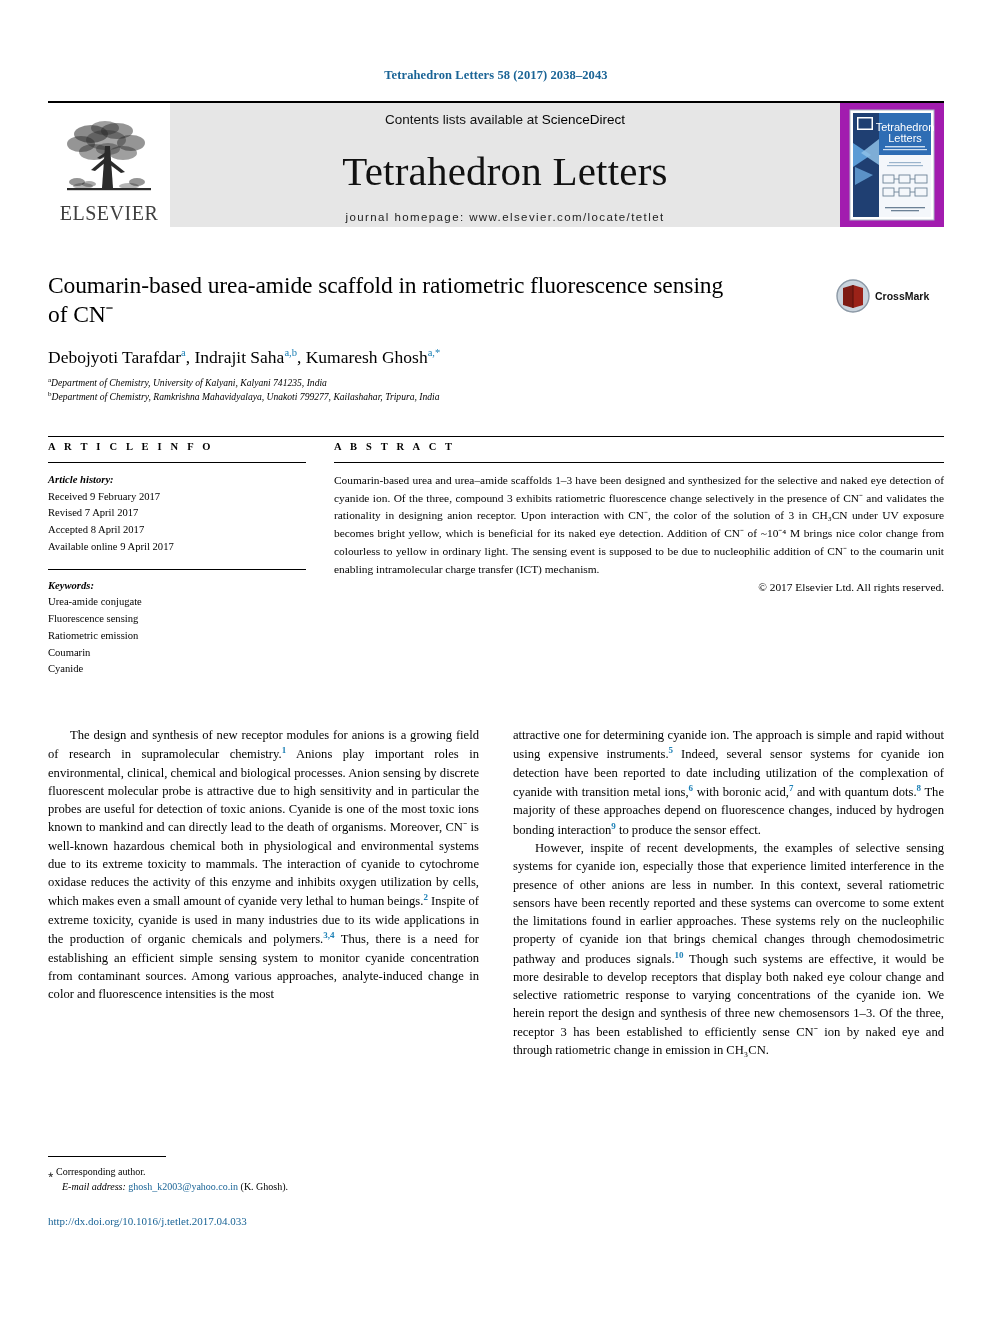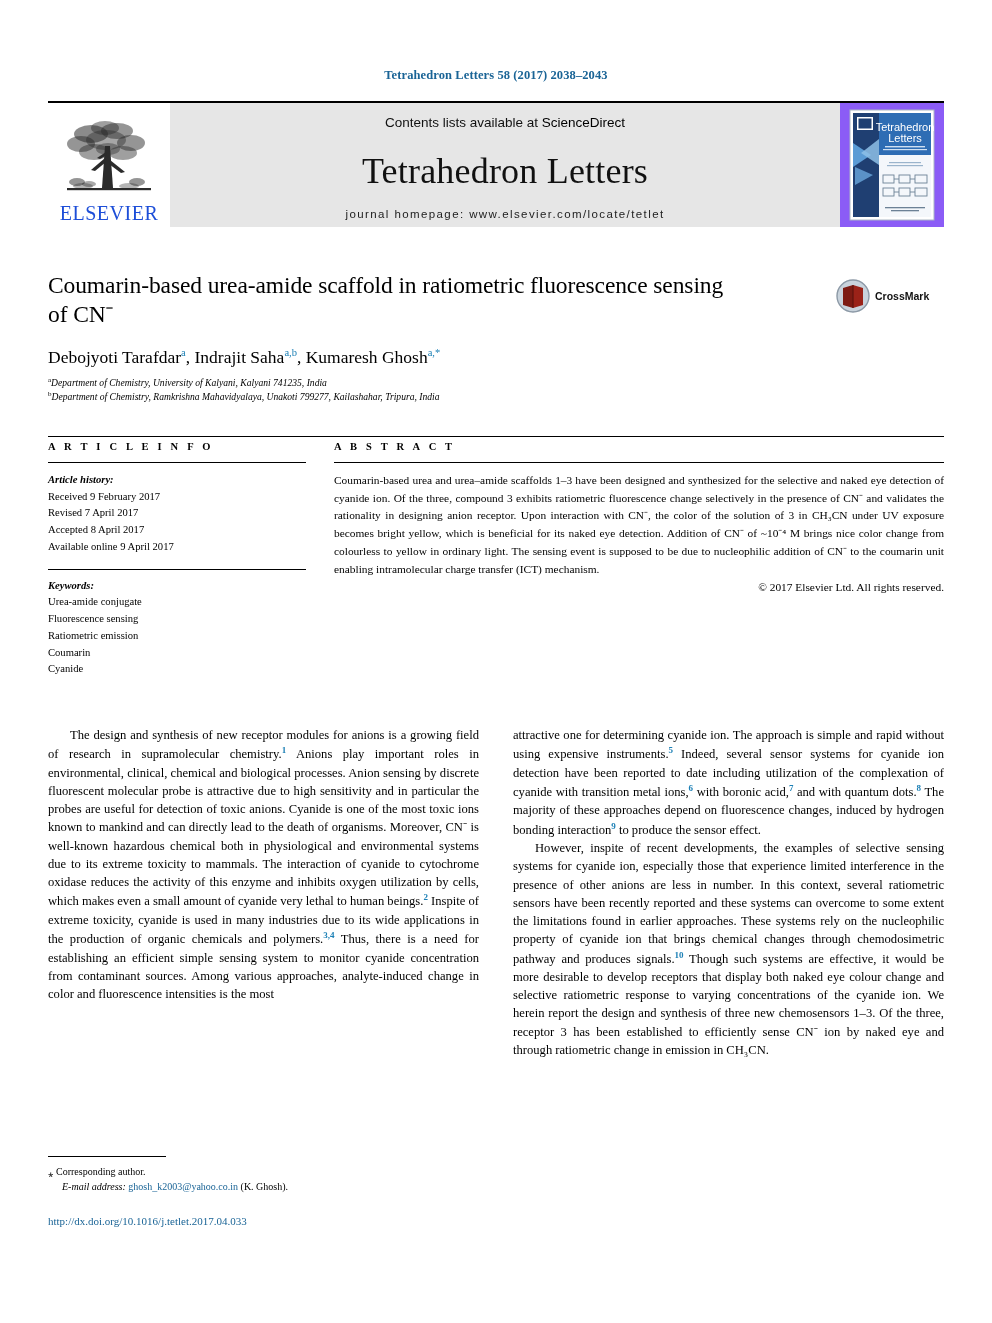--- a/index.html
+++ b/index.html
@@ -51,21 +51,21 @@
     justify-content: flex-end;
     padding-bottom: 4px;
     background: #fff;
   }
   .elsevier-tree {
     width: 96px;
     height: 84px;
     margin-top: 2px;
   }
   .elsevier-word {
-    color: #1d4ed8;
+    color: #404040;
     font-family: "Liberation Serif", serif;
     font-size: 20px;
     letter-spacing: .5px;
     line-height: 1;
     margin-top: 1px;
   }
   .masthead-center {
     flex: 1 1 auto;
     background: #e6e6e6;
     display: flex;
@@ -78,36 +78,36 @@
     font-family: "Liberation Sans", sans-serif;
     font-size: 13.5px;
     color: #111;
     margin-top: 4px;
   }
   .contents-line .sd {
     color: #000000;
   }
   .journal-title {
     font-family: "Liberation Serif", serif;
-    font-size: 36px;
+    font-size: 41px;
     color: #111;
     margin-top: 20px;
     letter-spacing: .2px;
   }
   .homepage-line {
     font-family: "Liberation Sans", sans-serif;
     font-size: 11.5px;
     letter-spacing: 1.4px;
     color: #222;
     margin-top: 16px;
   }
   .cover-thumb {
     flex: 0 0 104px;
     width: 104px;
-    background: #8b5cf6;
+    background: #a21caf;
     display: flex;
     align-items: center;
     justify-content: center;
   }
 
   
   .title-block {
     margin-top: 44px;
     position: relative;
     padding-right: 120px;

